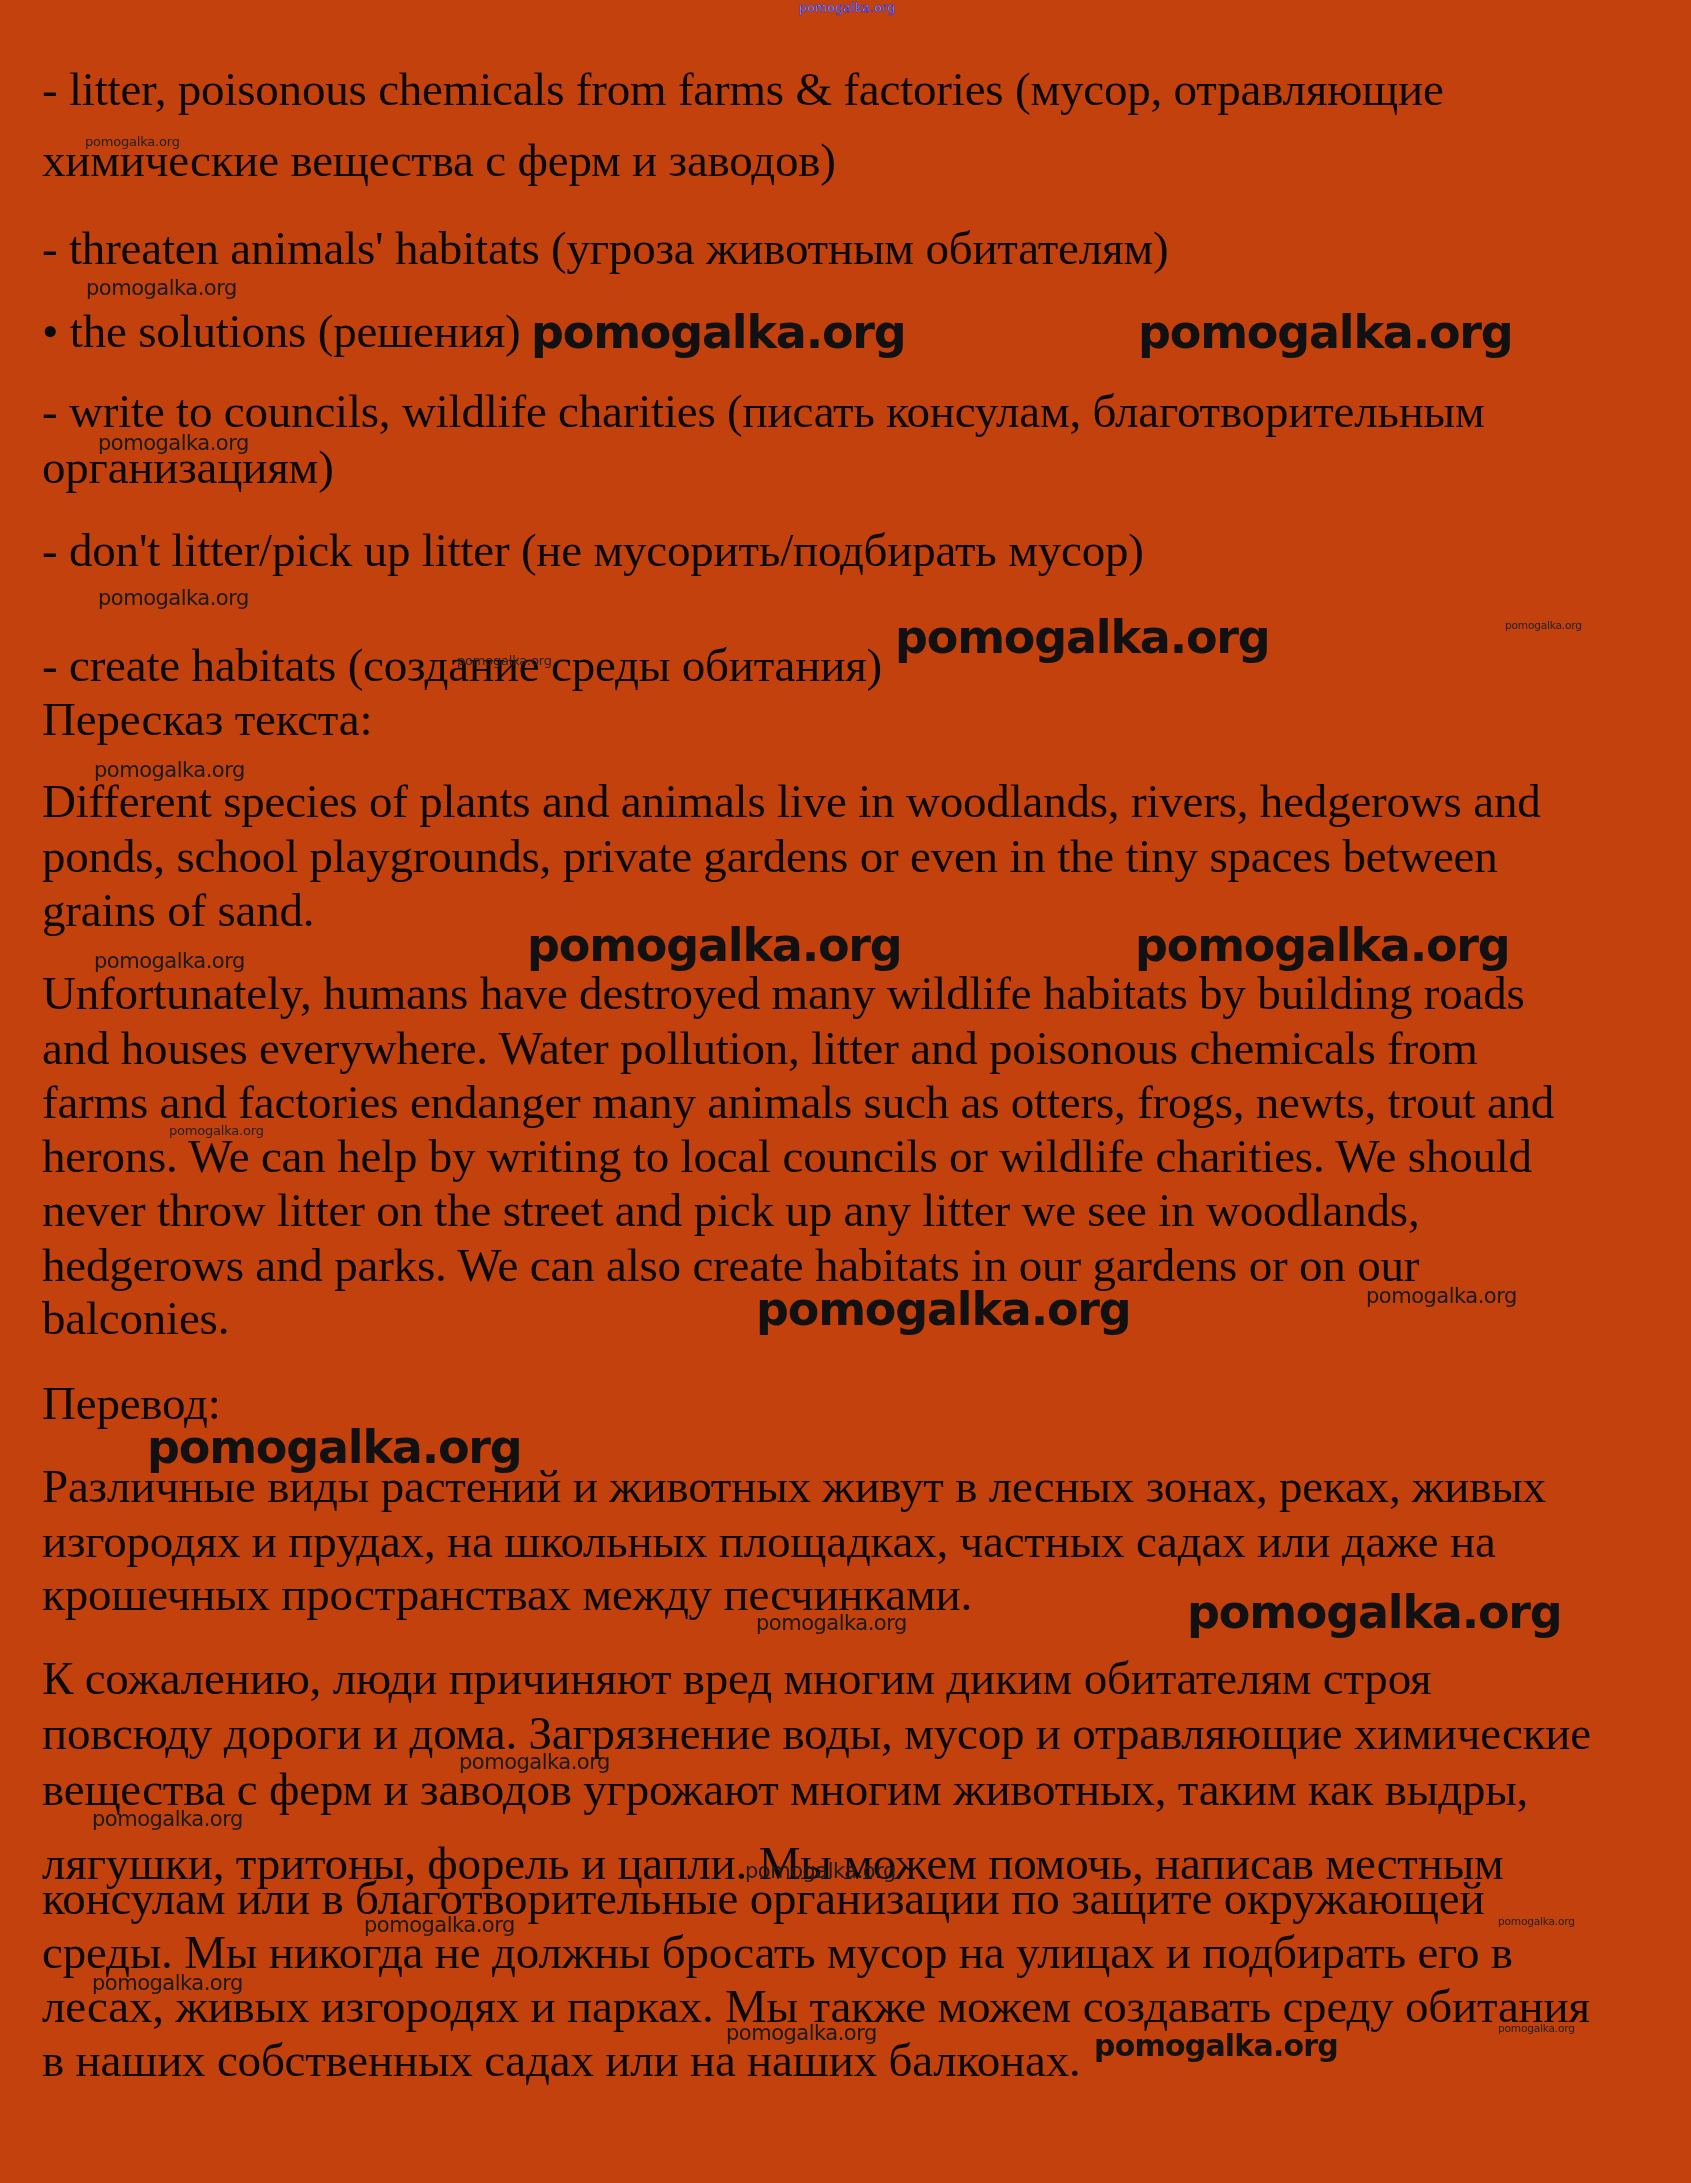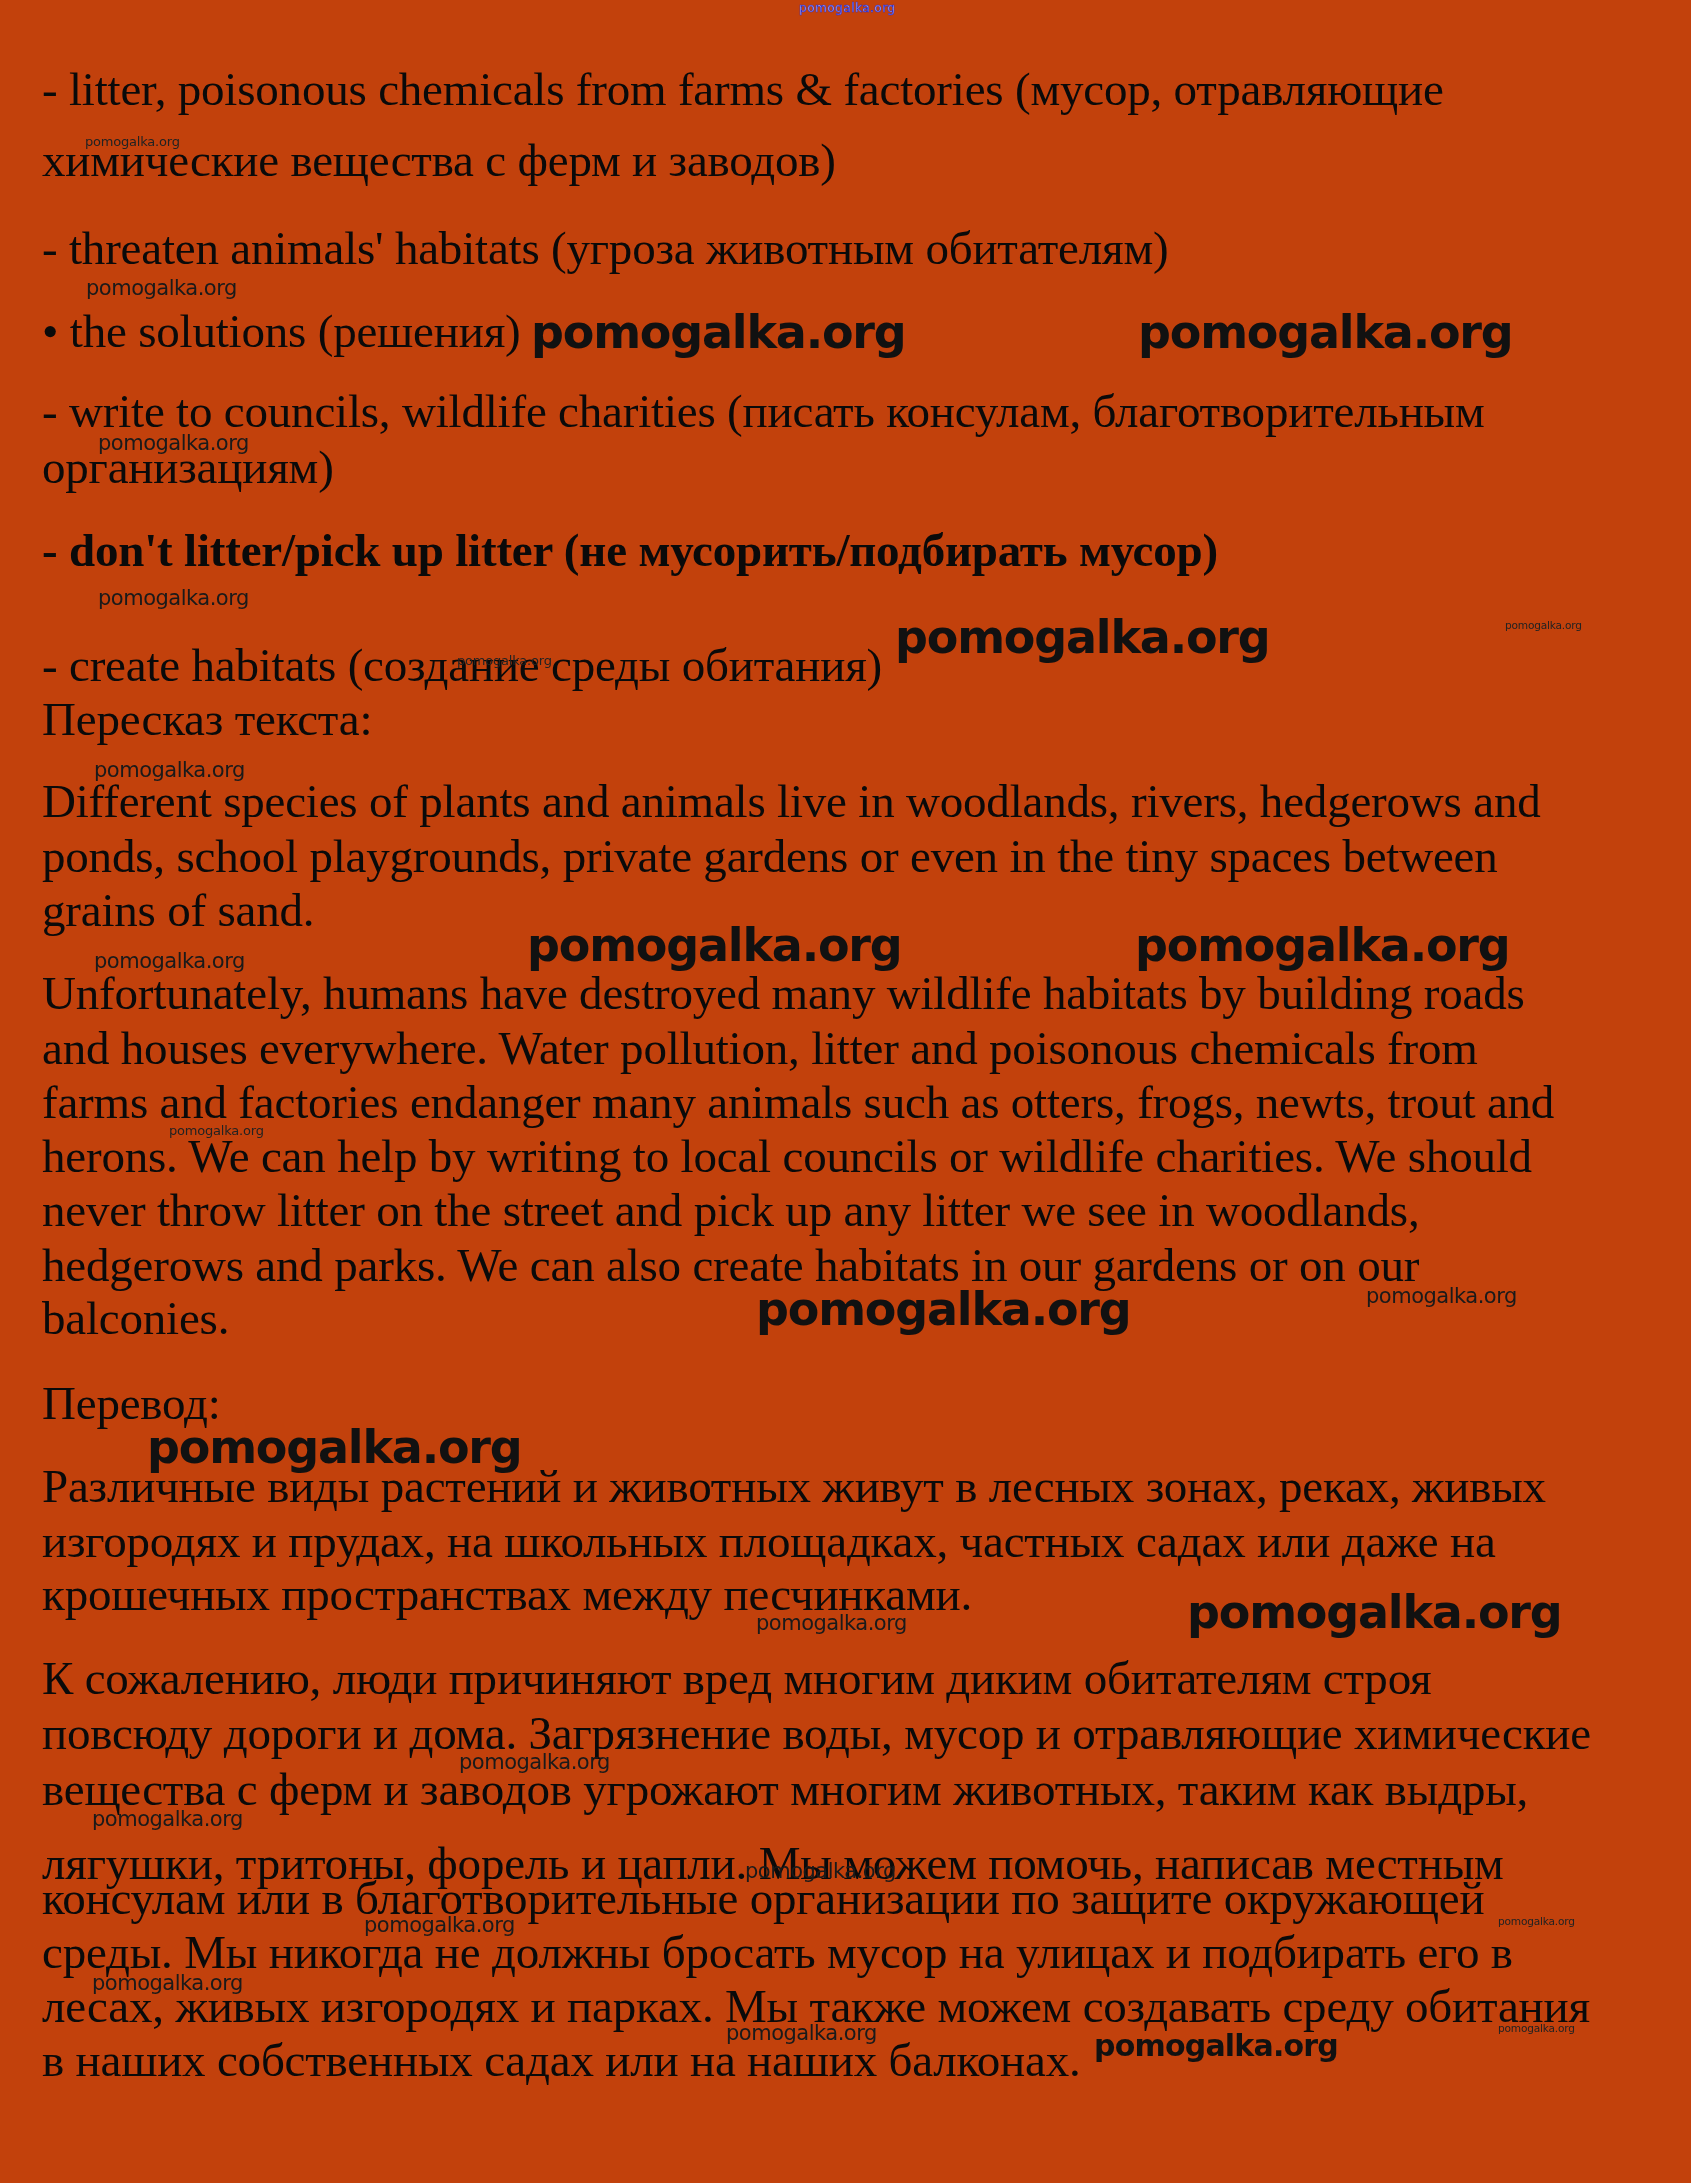--- a/index.html
+++ b/index.html
@@ -32,21 +32,21 @@
 <div class="page">
 
   <div class="wm header" style="left:799px; top:1.6px;">pomogalka.org</div>
 
   <div class="ln" style="top:66px;">- litter, poisonous chemicals from farms &amp; factories (мусор, отравляющие</div>
   <div class="ln" style="top:137px;">химические вещества с ферм и заводов)</div>
   <div class="ln" style="top:225px;">- threaten animals' habitats (угроза животным обитателям)</div>
   <div class="ln" style="top:308px;">• the solutions (решения)</div>
   <div class="ln" style="top:388px;">- write to councils, wildlife charities (писать консулам, благотворительным</div>
   <div class="ln" style="top:444px;">организациям)</div>
-  <div class="ln" style="top:527px;font-weight:bold;">- don't litter/pick up litter (не мусорить/подбирать мусор)</div>
+  <div class="ln" style="top:527px;">- don't litter/pick up litter (не мусорить/подбирать мусор)</div>
   <div class="ln" style="top:642px;">- create habitats (создание среды обитания)</div>
 
   <div class="ln" style="top:696px;">Пересказ текста:</div>
   <div class="ln" style="top:778px;">Different species of plants and animals live in woodlands, rivers, hedgerows and</div>
   <div class="ln" style="top:833px;">ponds, school playgrounds, private gardens or even in the tiny spaces between</div>
   <div class="ln" style="top:887px;">grains of sand.</div>
   <div class="ln" style="top:970px;font-family:Liberation Serif, serif;">Unfortunately, humans have destroyed many wildlife habitats by building roads</div>
   <div class="ln" style="top:1025px;">and houses everywhere. Water pollution, litter and poisonous chemicals from</div>
   <div class="ln" style="top:1079px;">farms and factories endanger many animals such as otters, frogs, newts, trout and</div>
   <div class="ln" style="top:1133px;">herons. We can help by writing to local councils or wildlife charities. We should</div>

